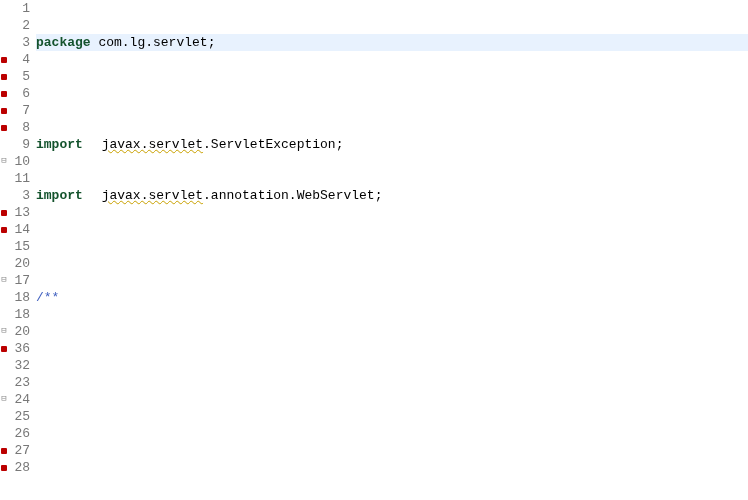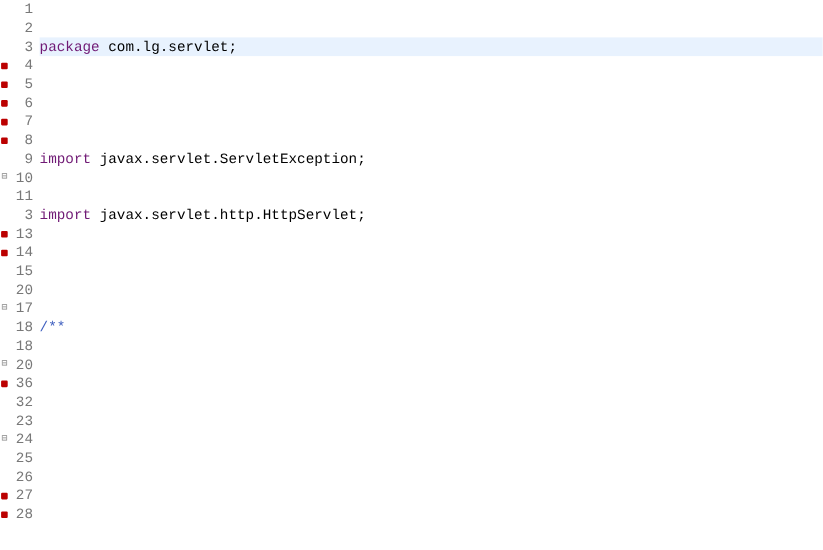--- a/index.html
+++ b/index.html
@@ -45,26 +45,28 @@
     flex: 1;
     white-space: pre;
     padding-left: 4px;
   }
   .line {
     height: 17px;
   }
   .line.current {
     background: #e8f2fe;
   }
-  .kw { color: #701a75; font-weight: normal; }
+  .kw { color: #14532d; font-weight: bold; }
   .doc { color: #3f5fbf; }
   .underline {
+    text-decoration: underline;
     text-decoration-style: wavy;
     text-decoration-color: #c8a000;
     text-decoration-thickness: 1px;
+    margin-left: 11px;
   }
 </style>
 </head>
 <body>
 
 <div class="editor">
   <div class="markers">
     <div class="marker"></div>
     <div class="marker"></div>
     <div class="marker"></div>
@@ -151,21 +153,21 @@
     <div>25</div>
     <div>26</div>
     <div>27</div>
     <div>28</div>
   </div>
 
   <div class="code">
     <div class="line current"><span class="kw">package</span><span> com.lg.servlet;</span></div>
     <div class="line"></div>
     <div class="line"><span class="kw">import</span><span> </span><span class="underline">javax.servlet</span><span>.ServletException;</span></div>
-    <div class="line"><span class="kw">import</span><span> </span><span class="underline">javax.servlet</span><span>.http.HttpServlet;</span></div>
+    <div class="line"><span class="kw">import</span><span> </span><span class="underline">javax.servlet</span><span>.annotation.WebServlet;</span></div>
     <div class="line"></div>
     <div class="line"><span class="doc">/**</span></div>
     
     
     
     
     
     
     
     

